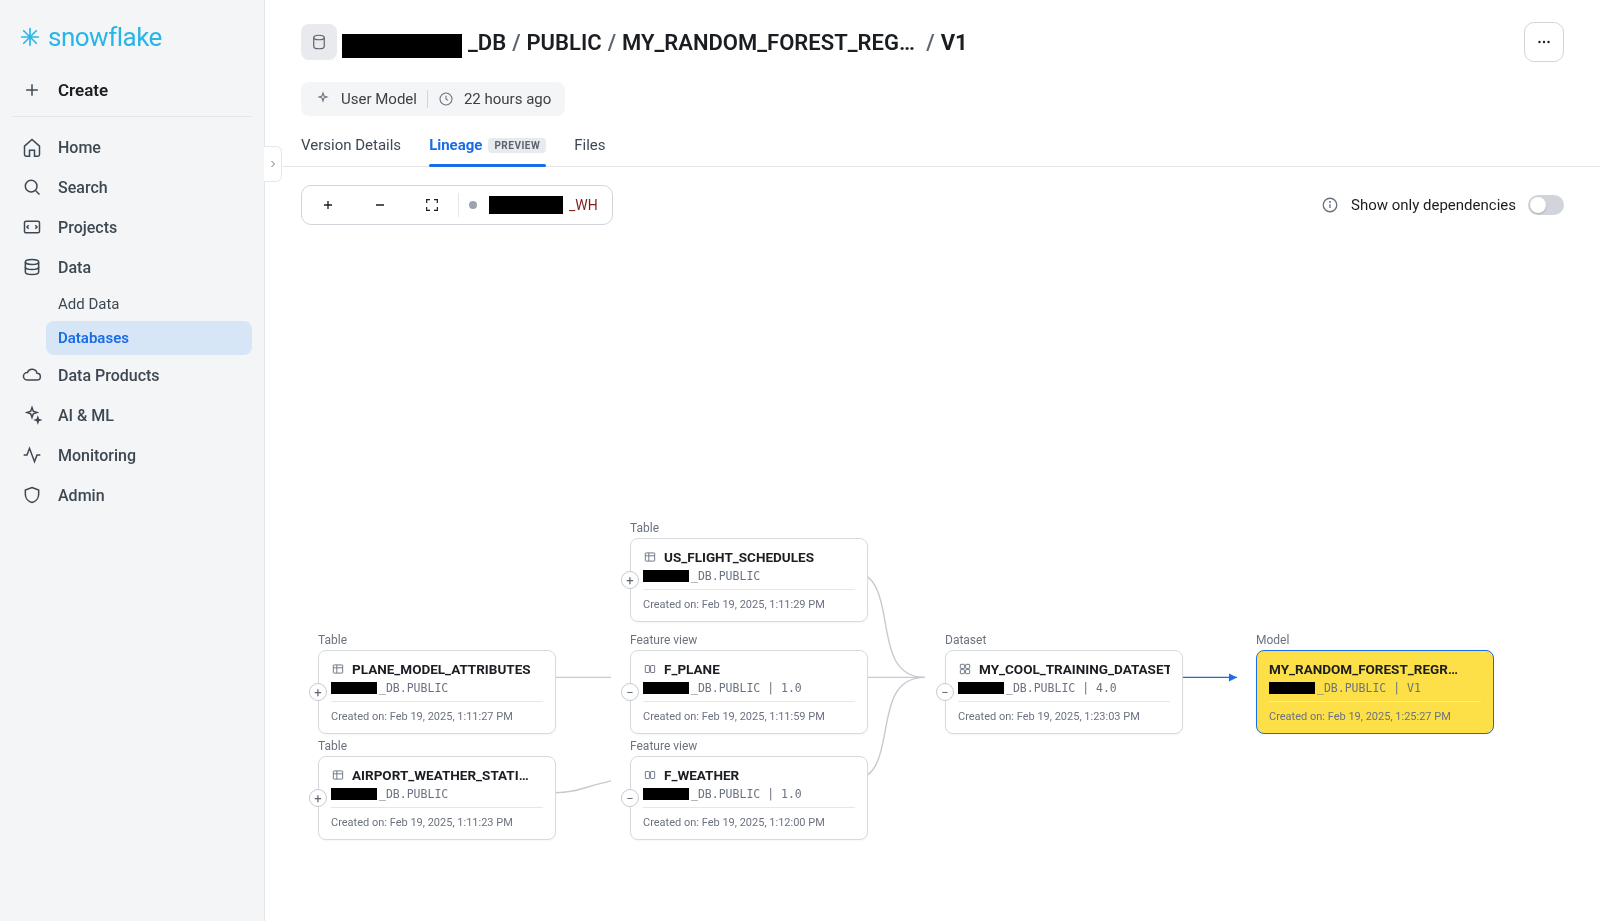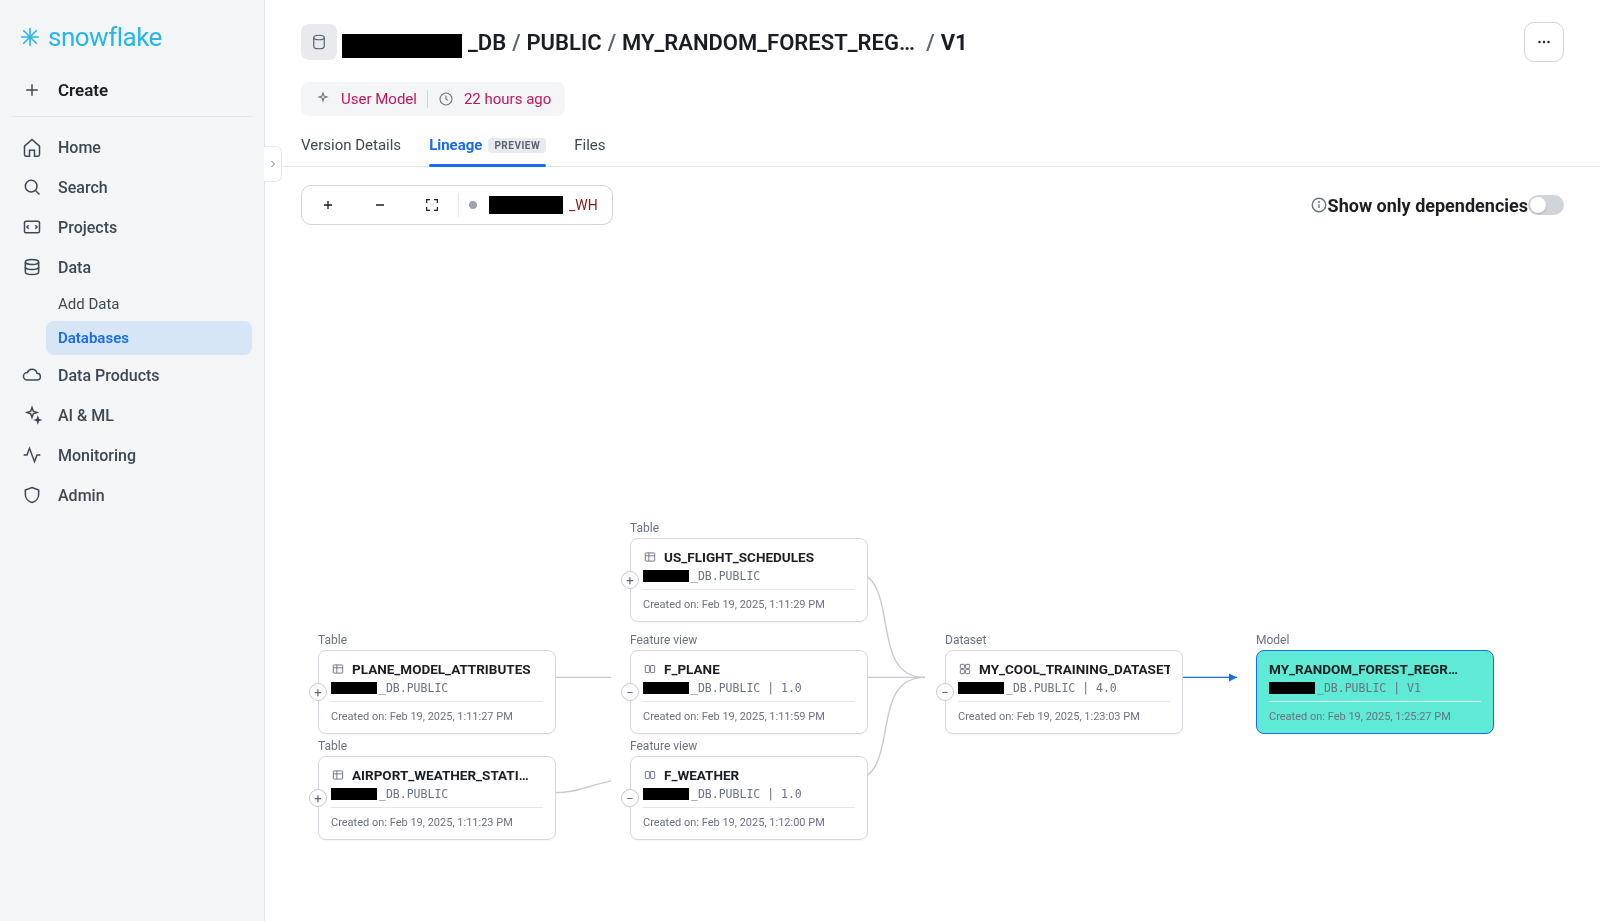--- a/index.html
+++ b/index.html
@@ -24,50 +24,50 @@
   .title-row { display: flex; align-items: center; gap: 5px; }
   .db-chip { width: 36px; height: 36px; background: #e8eaed; border-radius: 8px; display: flex; align-items: center; justify-content: center; }
   .db-chip svg { width: 18px; height: 18px; stroke: #5b6470; fill: none; stroke-width: 1.6; }
   .breadcrumb { font-size: 22px; font-weight: 600; display: flex; align-items: center; gap: 6px; flex-wrap: wrap; }
   .breadcrumb .seg { color: #1a1d21; }
   .breadcrumb .sep { color: #5b6470; }
   .breadcrumb .redacted { display: inline-block; width: 120px; height: 24px; background: #000; position: relative; top: 4px; }
   .breadcrumb .final { font-weight: 700; }
   .more-btn { margin-left: auto; width: 40px; height: 40px; border: 1px solid #d1d5db; border-radius: 10px; display: flex; align-items: center; justify-content: center; cursor: pointer; }
   .more-btn svg { width: 18px; height: 18px; }
-  .meta-chip { display: inline-flex; align-items: center; gap: 10px; background: #f4f5f6; border-radius: 8px; padding: 8px 14px; margin-top: 20px; font-size: 15px; color: #be185d; }
+  .meta-chip { display: inline-flex; align-items: center; gap: 10px; background: #f4f5f6; border-radius: 8px; padding: 8px 14px; margin-top: 20px; font-size: 15px; color: #404040; }
   .meta-chip .divider { width: 1px; height: 18px; background: #d1d5db; }
   .meta-chip svg { width: 16px; height: 16px; stroke: #6b7280; fill: none; stroke-width: 1.6; }
   
   .tabs { display: flex; gap: 28px; padding: 20px 36px 0 36px; border-bottom: 1px solid #e5e7eb; }
   .tab { padding-bottom: 12px; font-size: 15px; color: #3d4852; cursor: pointer; position: relative; display: flex; align-items: center; gap: 6px; }
   .tab.active { color: #1a6ce7; font-weight: 700; }
   .tab.active::after { content: ""; position: absolute; left: 0; right: 0; bottom: -1px; height: 3px; background: #1a6ce7; border-radius: 2px; }
   .badge { background: #e8eaed; color: #5b6470; font-size: 10px; font-weight: 700; padding: 2px 6px; border-radius: 4px; letter-spacing: 0.5px; }
   
   .toolbar-row { display: flex; align-items: center; justify-content: space-between; padding: 18px 36px 0 36px; }
   .tool-group { display: inline-flex; align-items: center; border: 1px solid #d1d5db; border-radius: 10px; overflow: hidden; }
   .tool-btn { width: 52px; height: 38px; display: flex; align-items: center; justify-content: center; cursor: pointer; }
   .tool-sep { width: 1px; height: 24px; background: #e5e7eb; }
   .tool-wh { display: flex; align-items: center; gap: 4px; padding: 0 14px 0 10px; height: 38px; font-size: 14px; color: #7f1d1d; }
   .tool-wh .dot { width: 8px; height: 8px; border-radius: 50%; background: #9ca3af; margin-right: 8px; }
   .tool-wh .redact-sm { display: inline-block; width: 74px; height: 18px; background: #000; margin-right: 2px; }
-  .deps-row { display: flex; align-items: center; gap: 0; font-size: 18px; color: #1a1d21; font-weight: bold; }
+  .deps-row { display: flex; align-items: center; gap: 12px; font-size: 15px; color: #1a1d21; }
   .deps-row svg { width: 18px; height: 18px; stroke: #6b7280; fill: none; stroke-width: 1.8; }
   .toggle { width: 36px; height: 20px; background: #d1d5db; border-radius: 10px; position: relative; cursor: pointer; }
   .toggle::after { content: ""; position: absolute; width: 16px; height: 16px; background: #fff; border-radius: 50%; top: 2px; left: 2px; box-shadow: 0 1px 2px rgba(0,0,0,.2); }
   
   .canvas { flex: 1; position: relative; overflow: hidden; }
   .lineage-svg { position: absolute; inset: 0; width: 100%; height: 100%; }
   .lineage-svg path { stroke: #c6cbd2; stroke-width: 1.4; fill: none; }
   .lineage-svg path.hl { stroke: #1a6ce7; }
   .lineage-svg polygon { fill: #cbd1d8; }
   .lineage-svg polygon.hl { fill: #1a6ce7; }
   .node { position: absolute; width: 238px; background: #fff; border: 1px solid #d7dbe0; border-radius: 8px; padding: 10px 12px; box-shadow: 0 1px 2px rgba(0,0,0,0.04); }
-  .node.selected { border-color: #1a6ce7; background: #5eead4; }
+  .node.selected { border-color: #1a6ce7; background: #fde047; }
   .node-type-label { position: absolute; font-size: 12px; color: #6b7280; }
   .node-title { display: flex; align-items: center; gap: 7px; font-size: 13.5px; font-weight: 700; color: #1a1d21; white-space: nowrap; overflow: hidden; text-overflow: ellipsis; }
   .node-title svg { width: 14px; height: 14px; stroke: #6b7280; fill: none; stroke-width: 1.6; flex-shrink: 0; }
   .node-sub { display: flex; align-items: center; gap: 0; font-family: ui-monospace, Menlo, monospace; font-size: 11.5px; color: #6b7280; margin-top: 4px; padding-bottom: 6px; border-bottom: 1px solid #e5e7eb; white-space: nowrap; overflow: hidden; }
   .node-sub .redact-xs { display: inline-block; width: 46px; height: 12px; background: #000; margin-right: 2px; flex-shrink: 0; }
   .node-meta { font-size: 11px; color: #6b7280; margin-top: 8px; }
   .node-ctrl { position: absolute; width: 18px; height: 18px; border: 1px solid #c6cbd2; border-radius: 50%; background: #fff; display: flex; align-items: center; justify-content: center; font-size: 13px; line-height: 1; color: #5b6470; cursor: pointer; top: 50%; transform: translateY(-50%); }
   .node-ctrl.left { left: -10px; }
 </style>
 </head>

